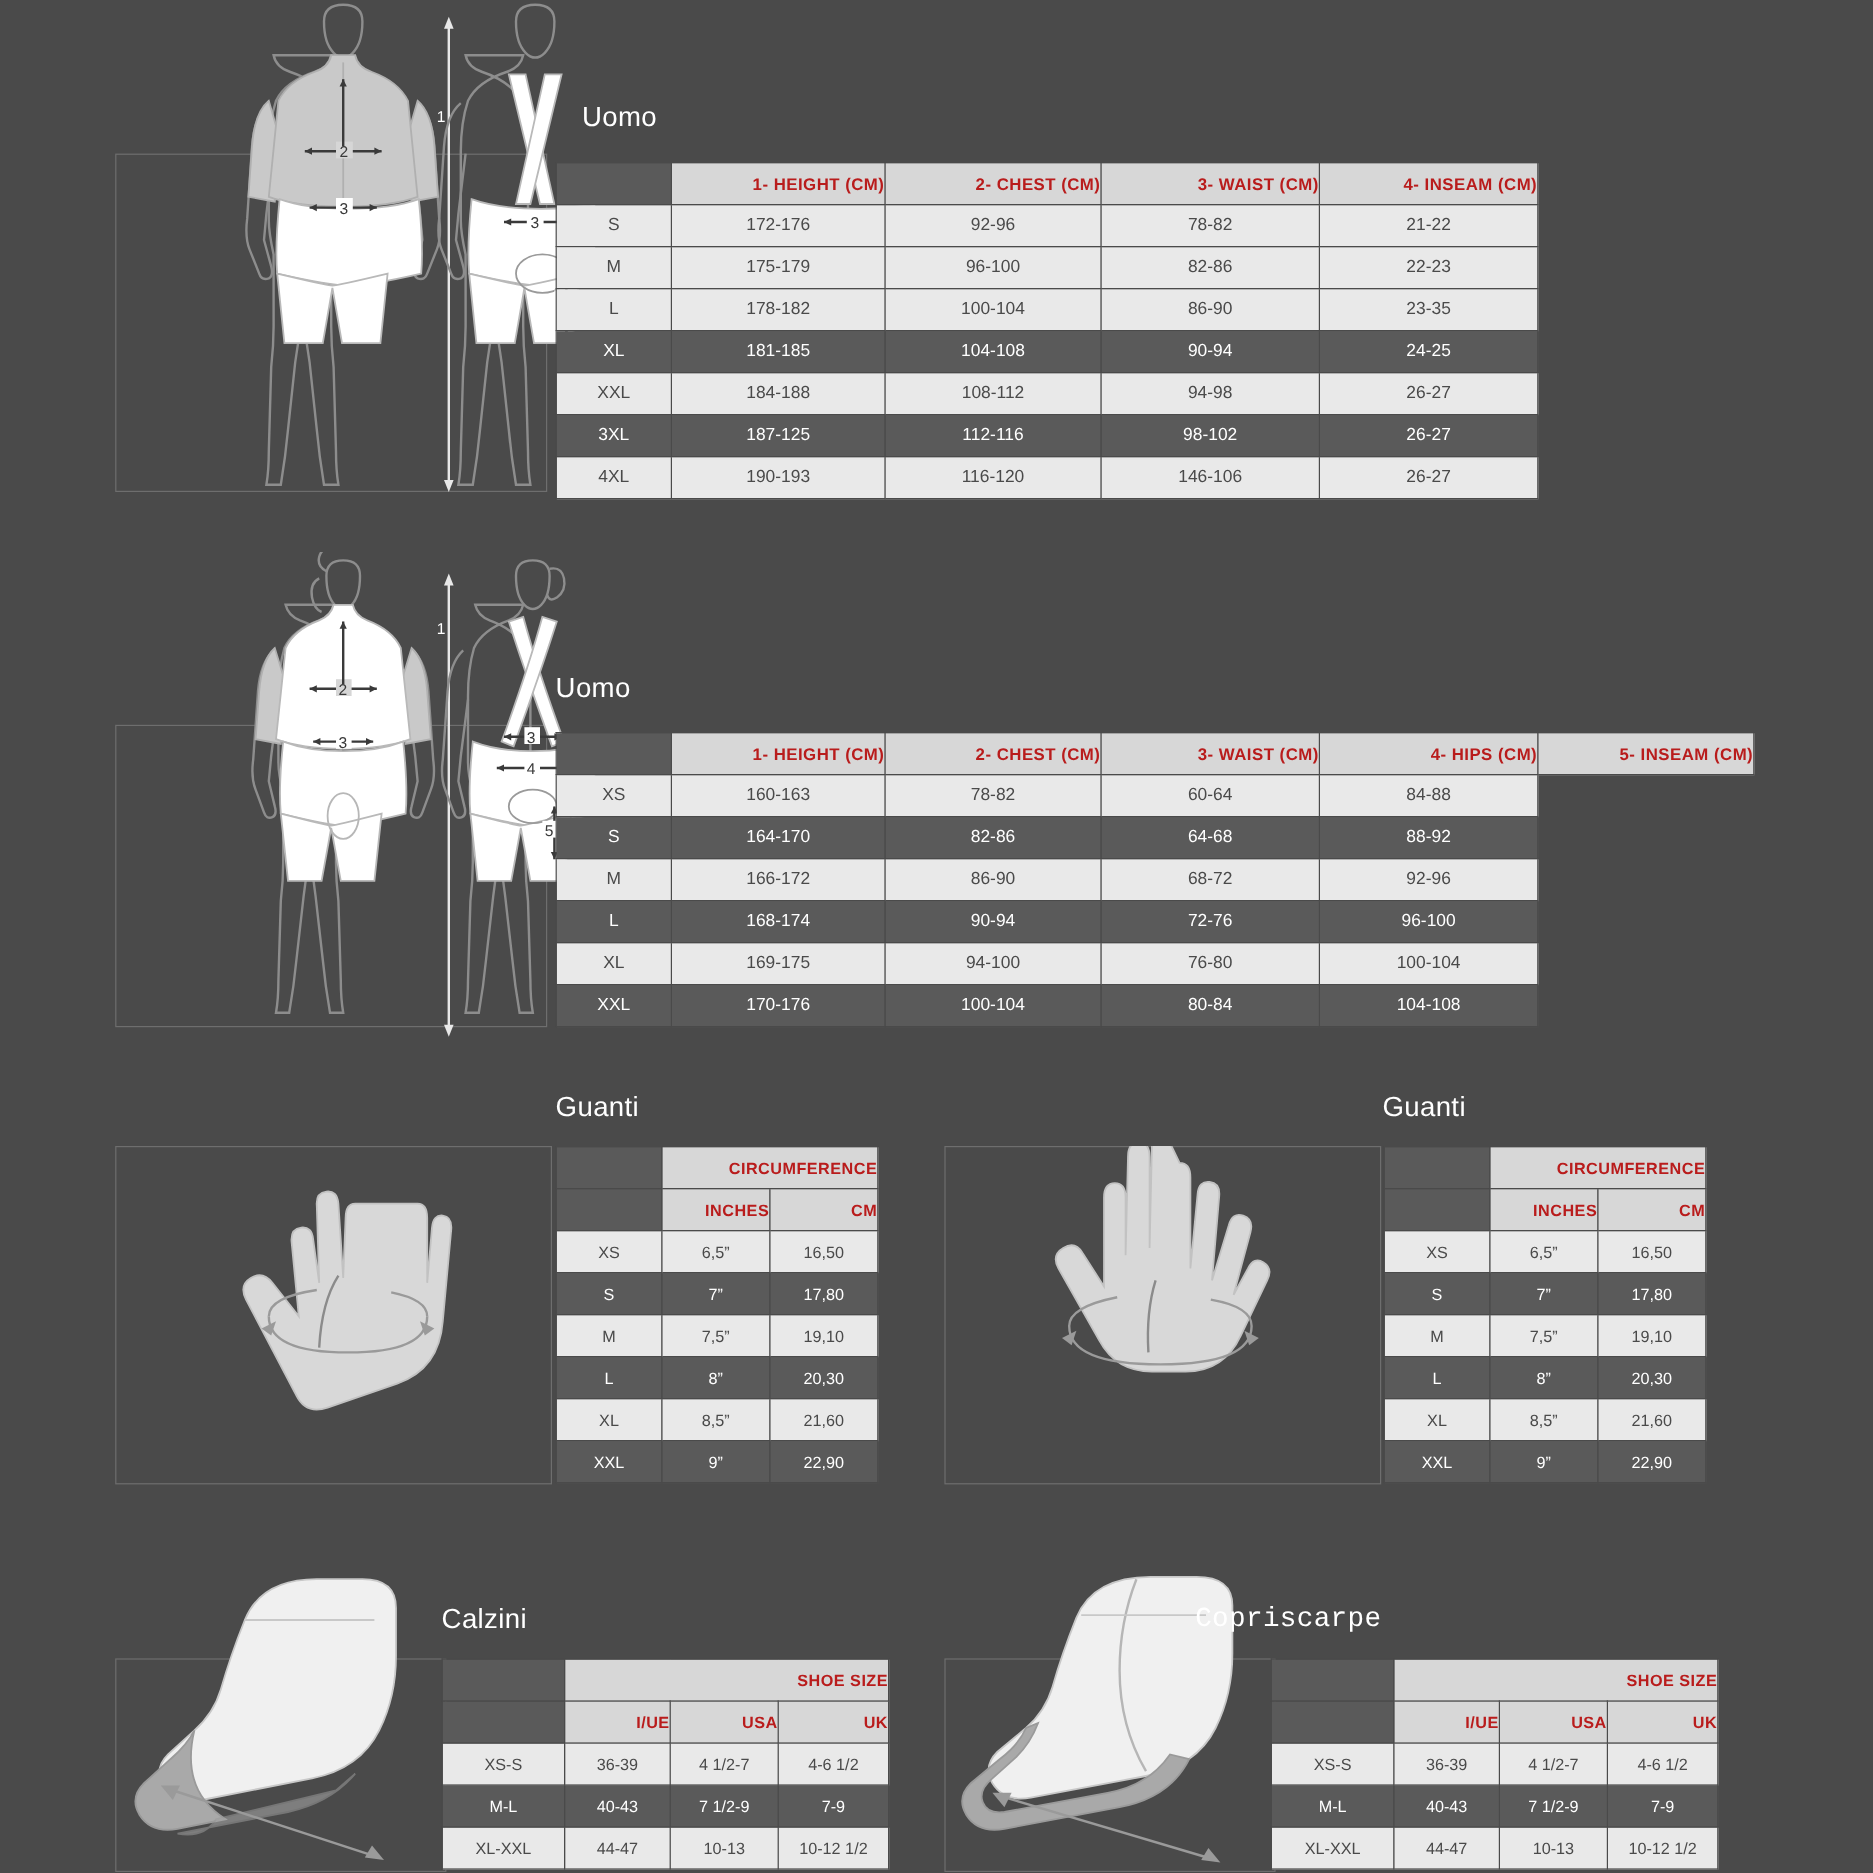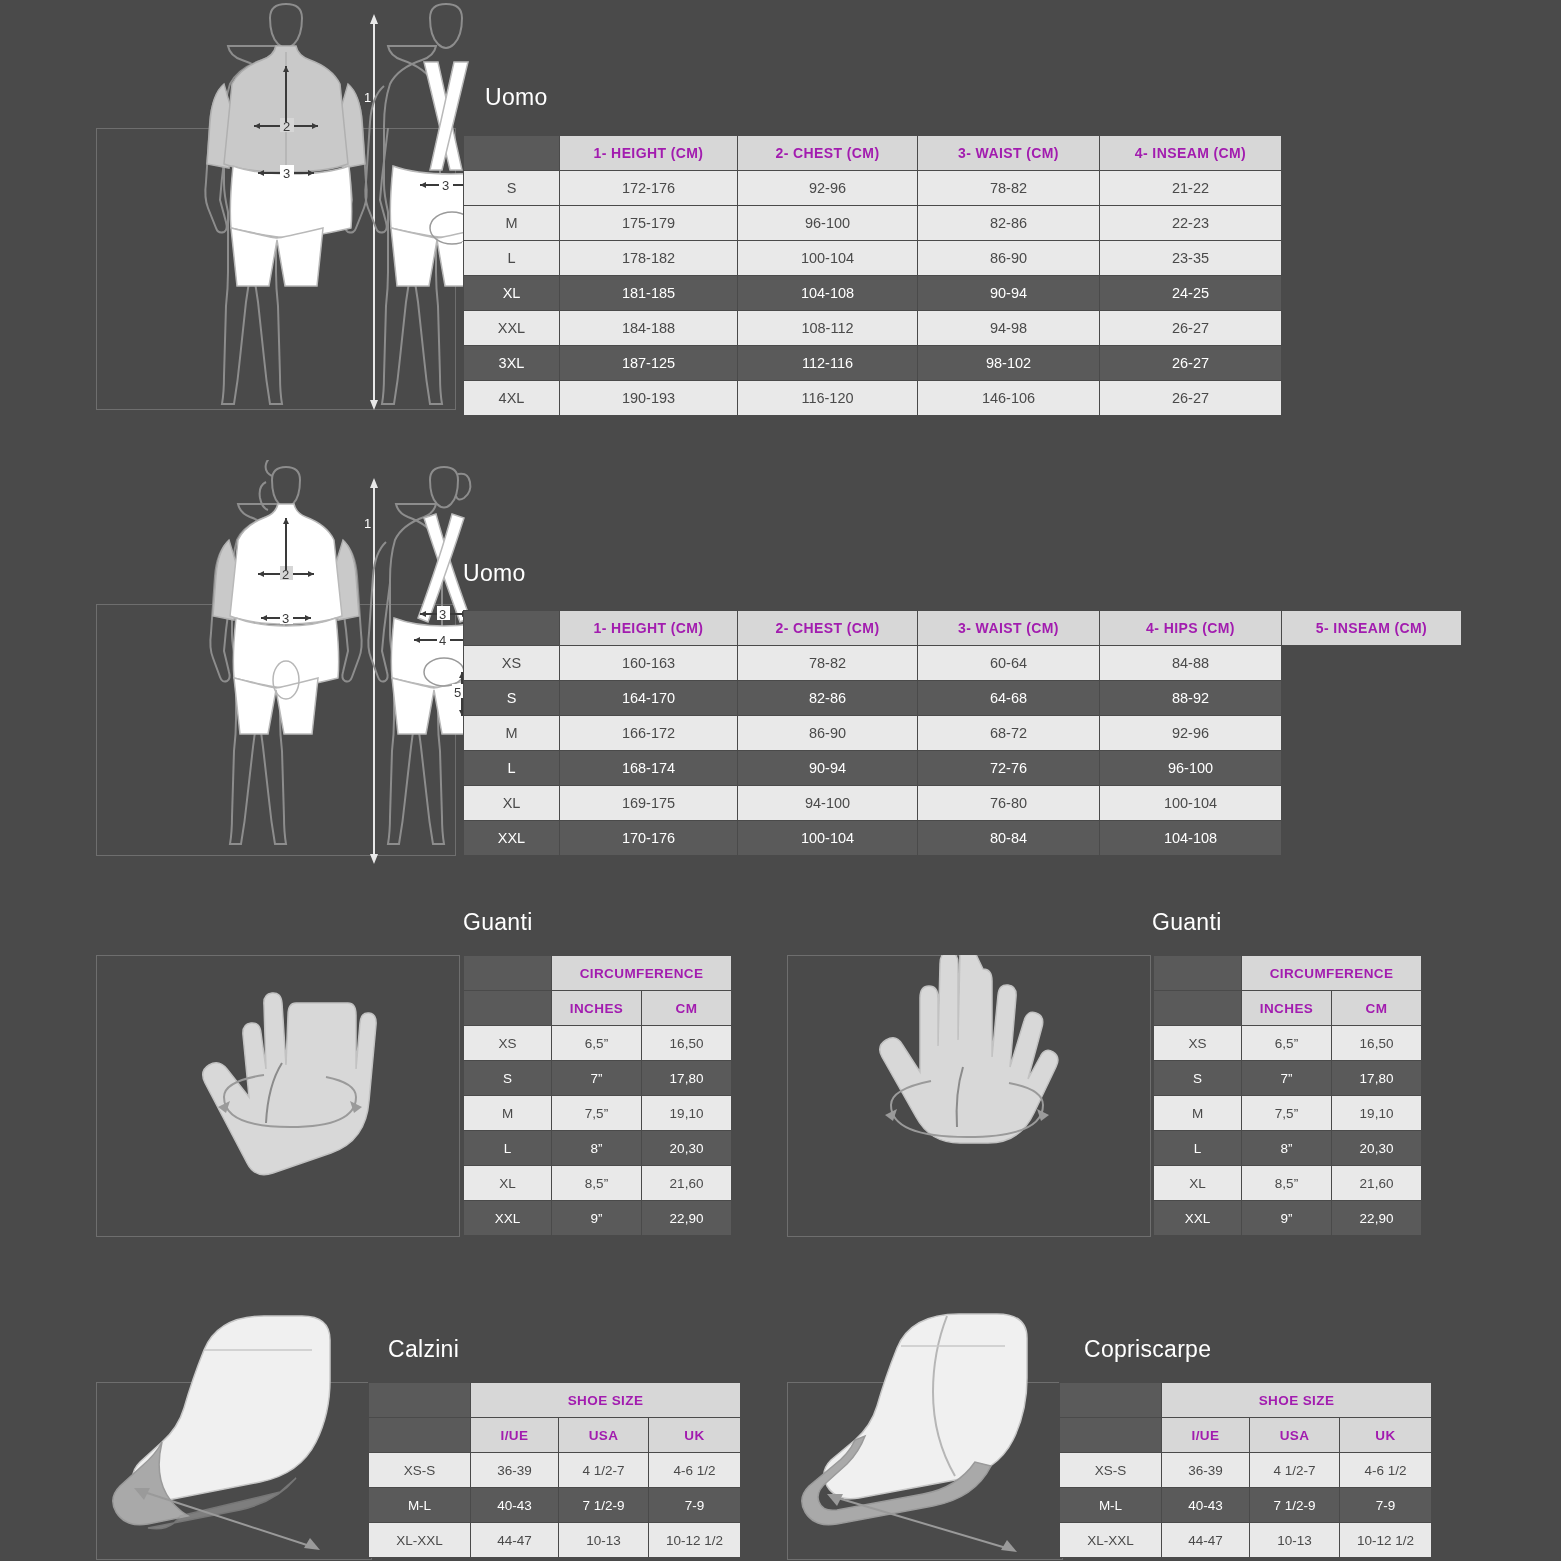--- a/index.html
+++ b/index.html
@@ -53,24 +53,25 @@
     text-align: center;
     font-size: 14.5px;
     font-weight: 400;
     color: #4a4a4a;
     padding: 0;
     height: 35px;
     box-sizing: border-box;
   }
   table.size-table th {
     background: #d7d7d7;
-    color: #a21caf;
+    color: #b91c1c;
     font-weight: 700;
     letter-spacing: 0.4px;
     font-size: 14px;
+    text-align: right;
   }
   table.size-table td.lbl {
     background: #e9e9e9;
     color: #4a4a4a;
   }
   table.size-table tr.light td { background: #e9e9e9; color:#4a4a4a; }
   table.size-table tr.dark td { background: #5a5a5a; color:#ffffff; }
   table.size-table tr.dark td.lbl { background:#5a5a5a; color:#ffffff; }
   table.size-table th.blank { background: #5a5a5a; border-color:#4a4a4a; }
 
@@ -545,21 +546,21 @@
         <path class="sock-sole" d="M200,178 q-20,24 -56,32 l-92,18 q22,4 32,-12 l100,-24 z" opacity="0.55"></path>
         <line x1="108" y1="50" x2="216" y2="50" stroke="#c8c8c8" stroke-width="1.5"></line>
       </g>
       <g>
         <line class="meas-arrow" x1="42" y1="190" x2="220" y2="248"></line>
         <polygon points="38,188 54,188 48,200" fill="#9a9a9a"></polygon>
         <polygon points="224,250 208,248 214,238" fill="#9a9a9a"></polygon>
       </g>
     </svg>
 
-    <div class="section-title" style="left:368px;top:1336px;margin-left:20px;">Calzini</div>
+    <div class="section-title" style="left:368px;top:1336px;">Calzini</div>
 
     <table class="size-table small-table" style="left:368px;top:1382px;width:372px;">
       <colgroup>
           <col style="width:102px">
           <col style="width:88px">
           <col style="width:90px">
           <col style="width:92px">
         </colgroup>
       <thead>
         <tr>
@@ -606,21 +607,21 @@
         <path class="sock-sole" d="M68,140 q-6,14 -22,26 l-24,20 q-12,12 -4,26 q10,16 32,12 l96,-18 q42,-8 58,-40 l-16,-4 q-18,26 -52,32 l-86,16 q-14,2 -18,-8 q-4,-10 8,-20 l20,-18 q12,-12 18,-28 z"></path>
         <line x1="114" y1="46" x2="218" y2="46" stroke="#c8c8c8" stroke-width="1.5"></line>
       </g>
       <g>
         <line class="meas-arrow" x1="44" y1="196" x2="226" y2="250"></line>
         <polygon points="40,194 56,194 50,206" fill="#9a9a9a"></polygon>
         <polygon points="230,252 214,250 220,240" fill="#9a9a9a"></polygon>
       </g>
     </svg>
 
-    <div class="section-title" style="left:1084px;top:1336px;">Copriscarpe</div>
+    <div class="section-title" style="left:996px;top:1336px;font-family:Liberation Mono, monospace;">Copriscarpe</div>
 
     <table class="size-table small-table" style="left:1059px;top:1382px;width:372px;">
       <colgroup>
           <col style="width:102px">
           <col style="width:88px">
           <col style="width:90px">
           <col style="width:92px">
         </colgroup>
       <thead>
         <tr>

